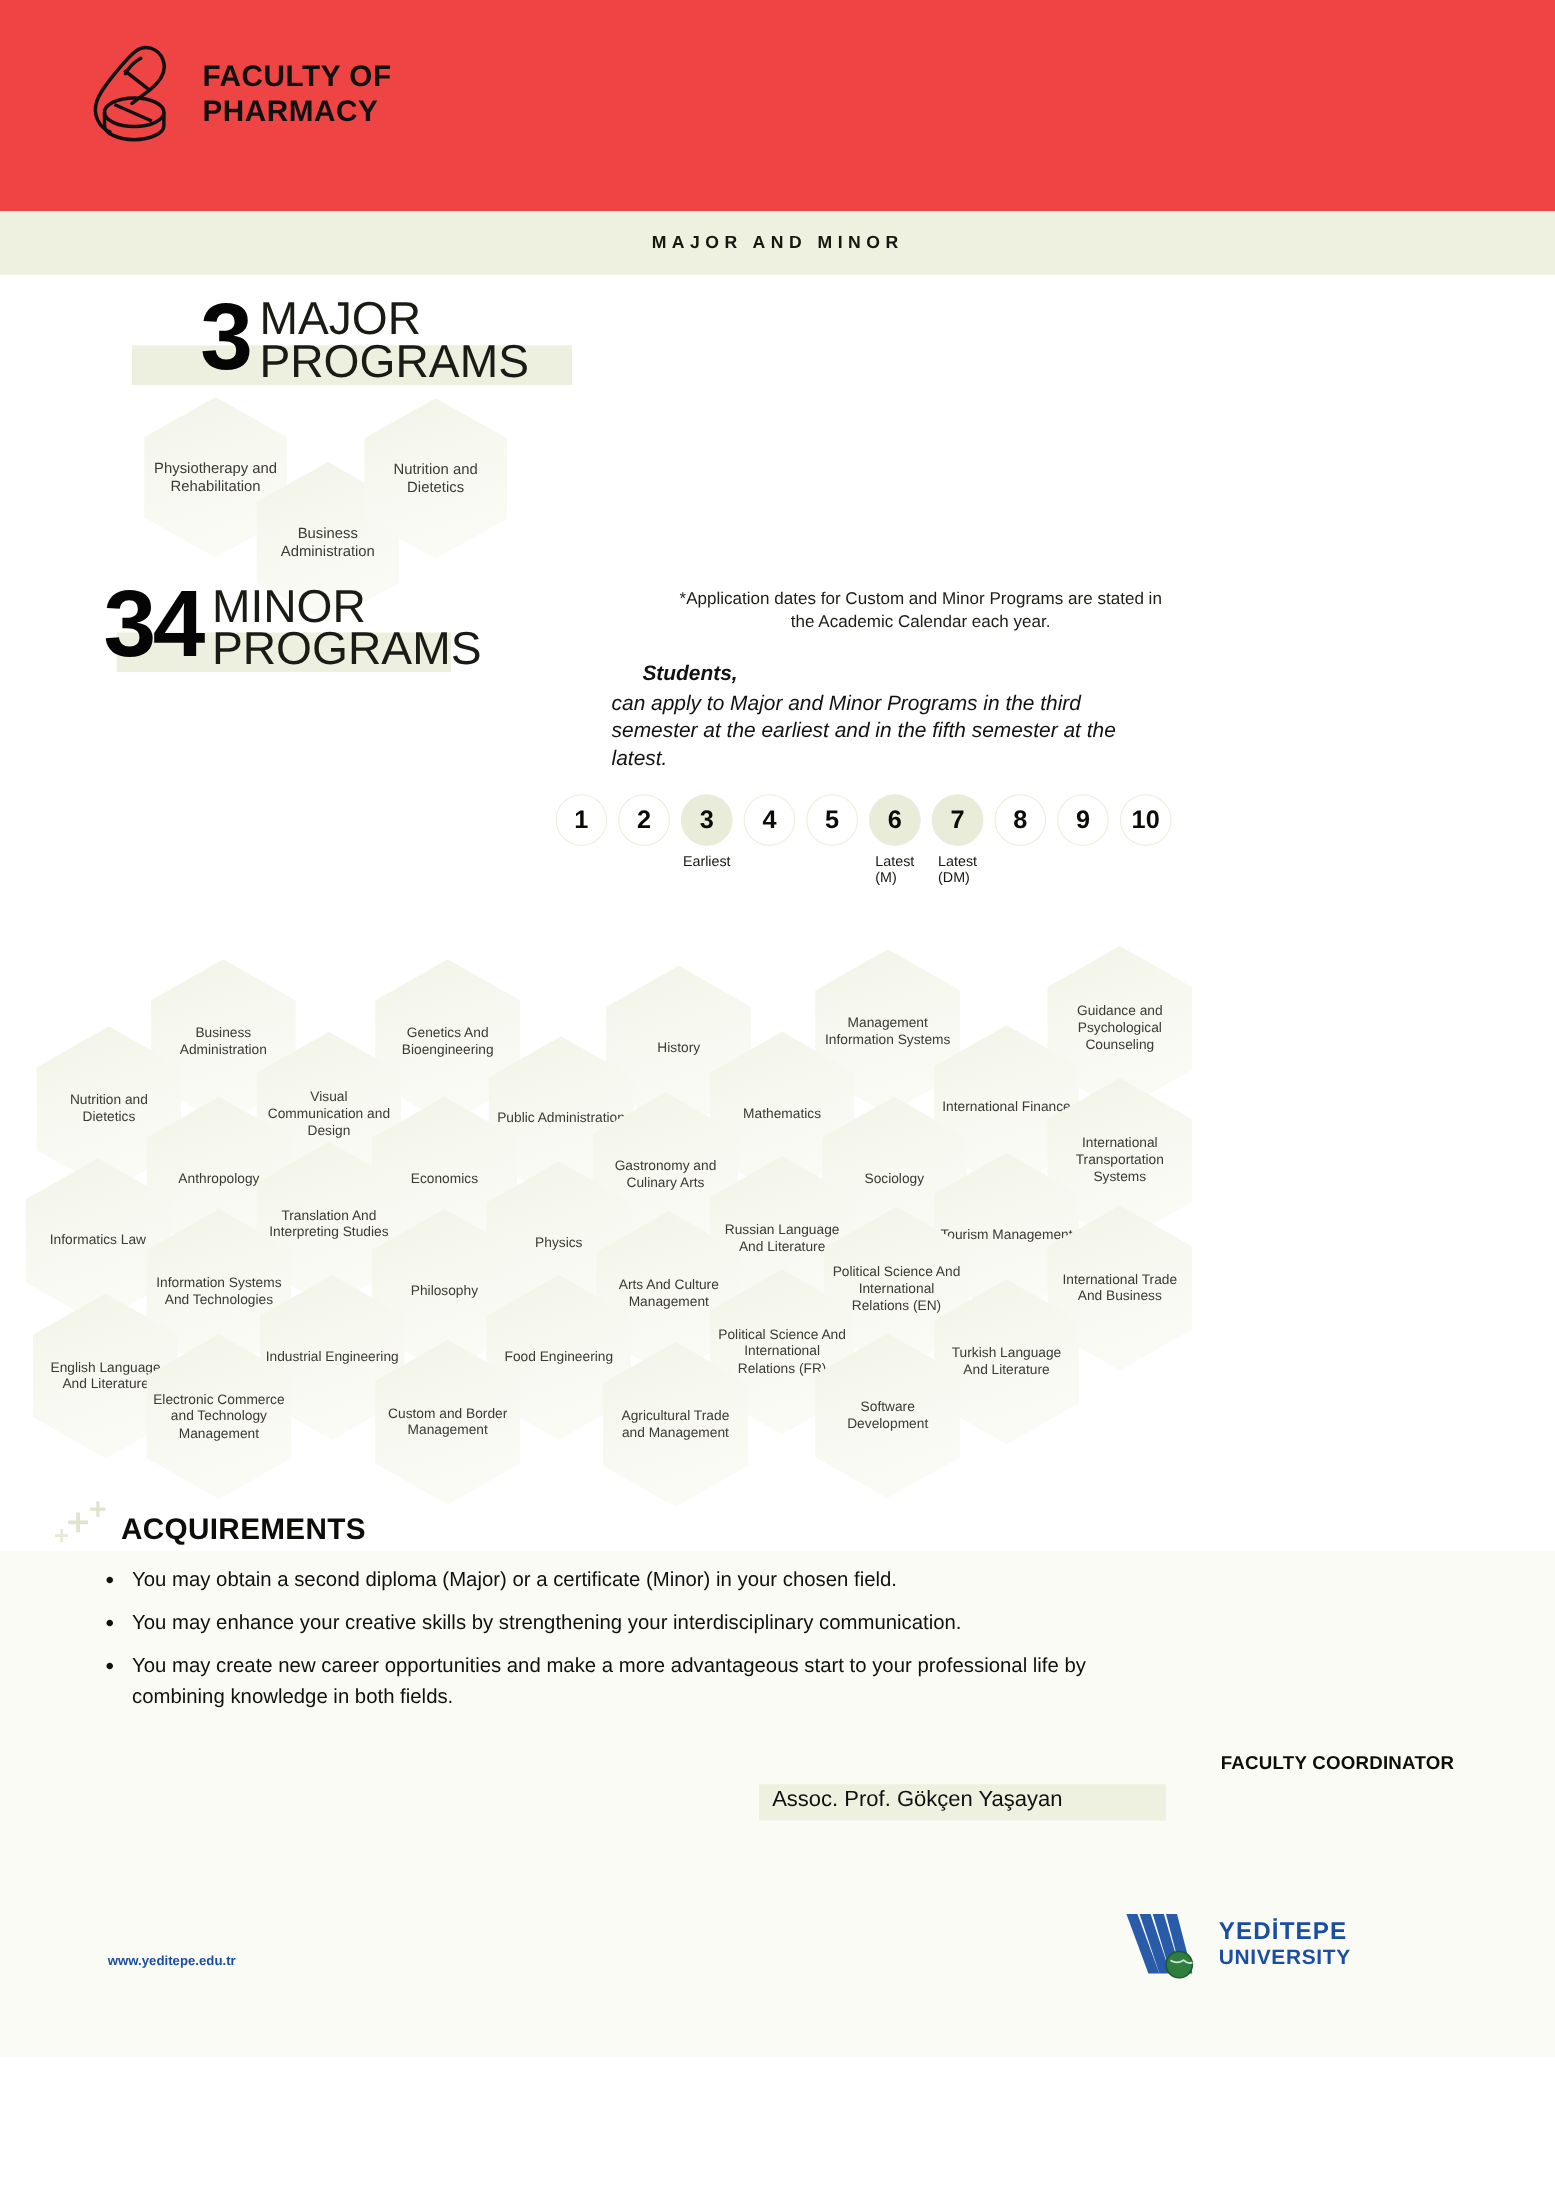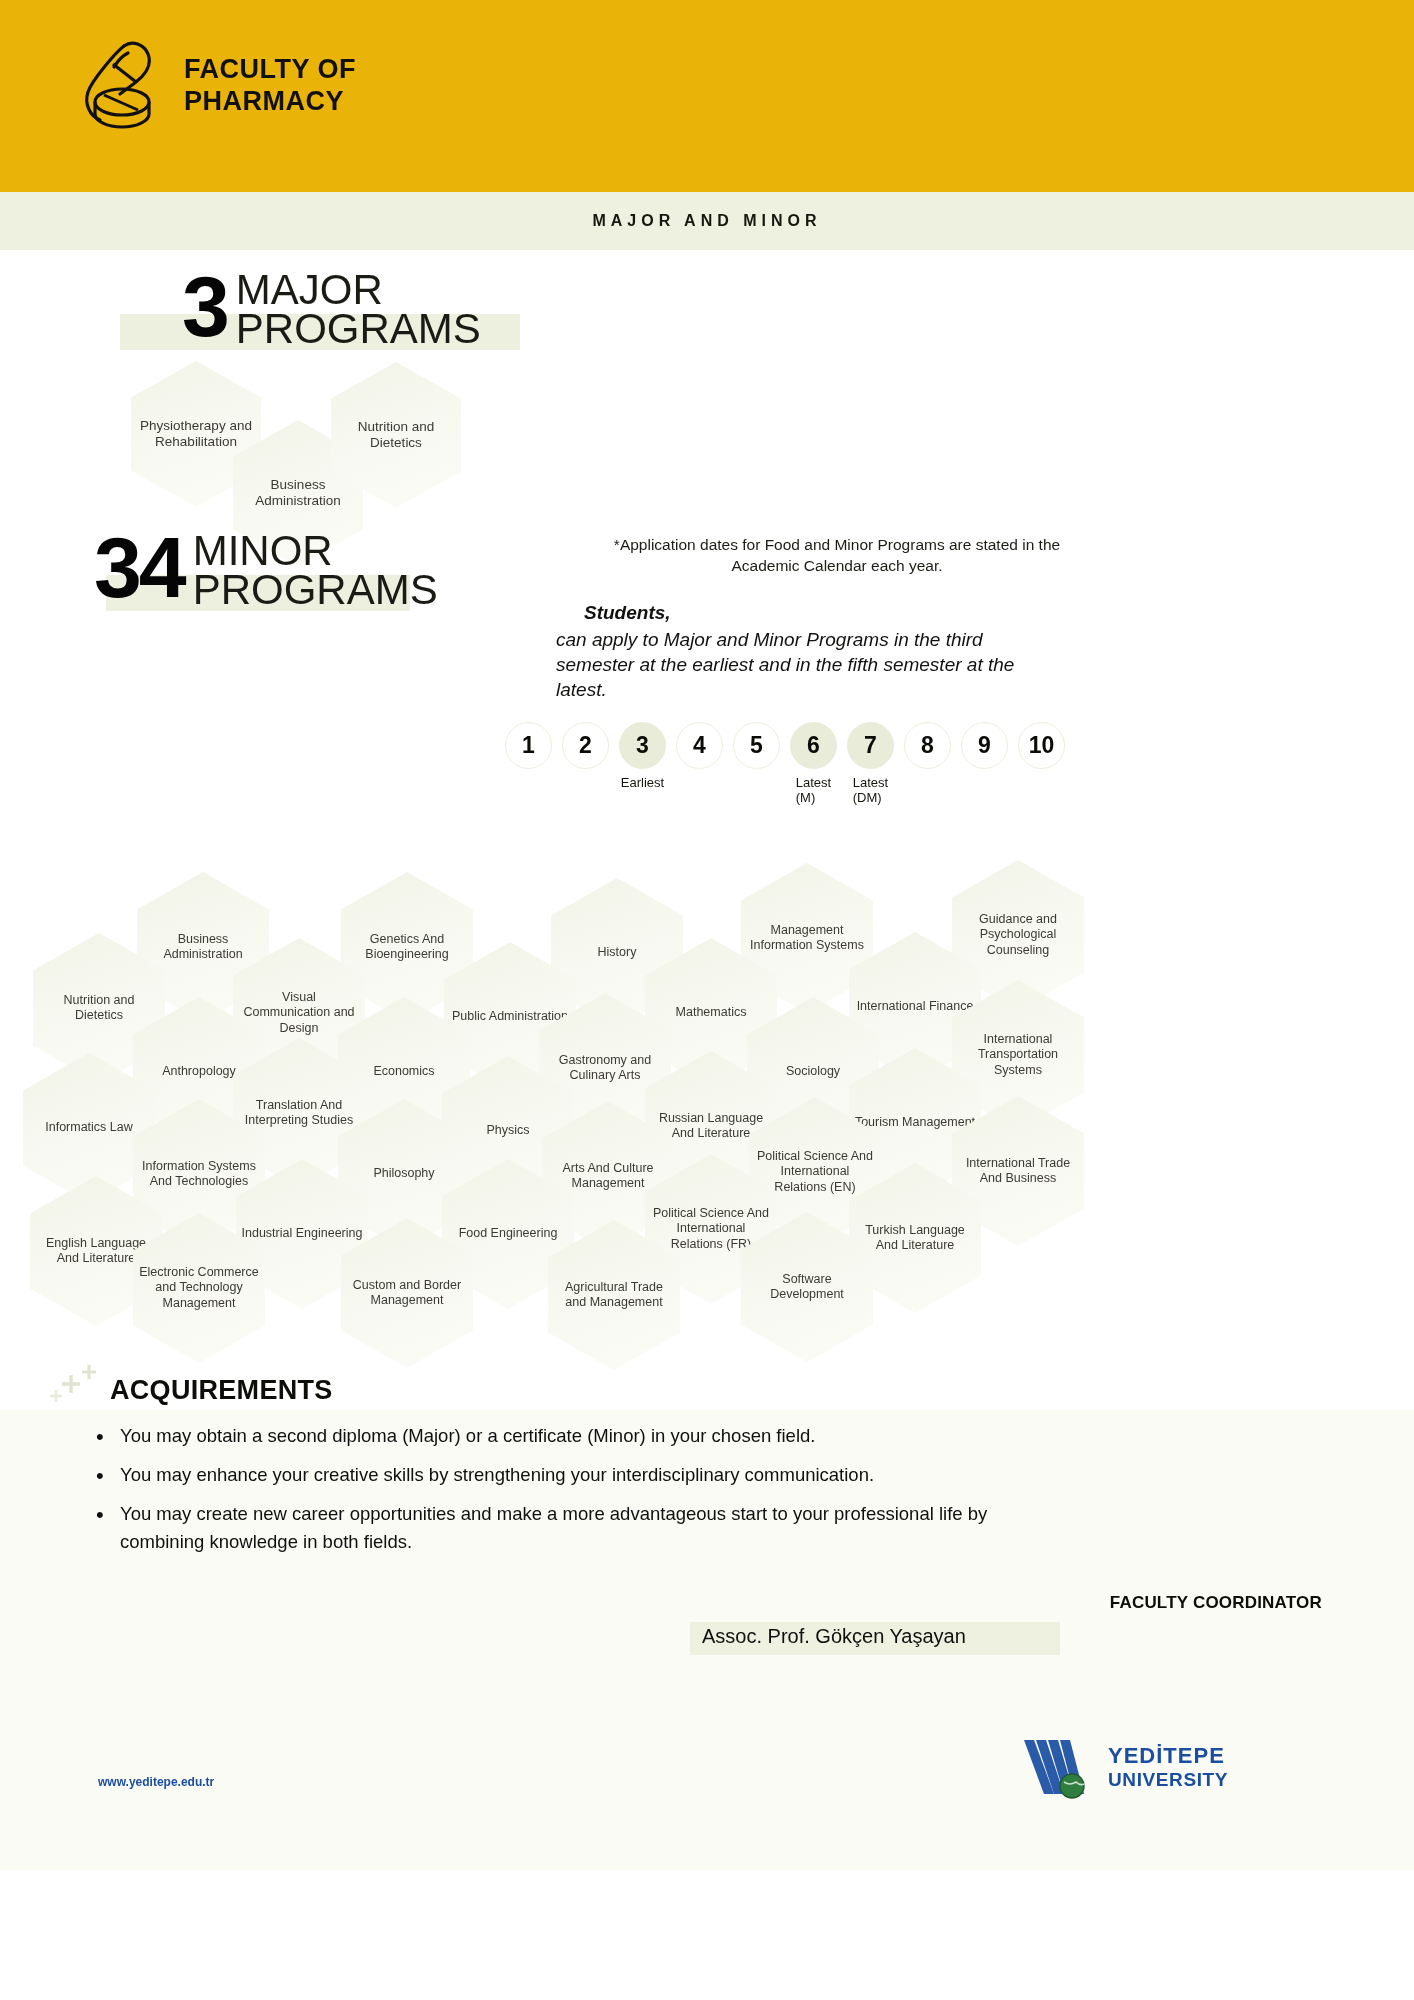--- a/index.html
+++ b/index.html
@@ -6,21 +6,21 @@
   html,body { width:1414px; height:2000px; }
   body {
     font-family: "Liberation Sans", sans-serif;
     background:#ffffff;
     position:relative;
     overflow:hidden;
   }
   .page { position:relative; width:1414px; height:2000px; background:#fff; }
 
   
-  .header { position:absolute; left:0; top:0; width:1414px; height:192px; background:#eab308; }
+  .header { position:absolute; left:0; top:0; width:1414px; height:192px; background:#ef4444; }
   .logo-wrap { position:absolute; left:80px; top:40px; display:flex; align-items:center; gap:22px; }
   .logo-icon { width:82px; height:92px; }
   .logo-text { font-weight:bold; font-size:27px; line-height:1.18; letter-spacing:.5px; color:#111; }
 
   
   .title-band {
     position:absolute; left:0; top:192px; width:1414px; height:58px;
     background:#eef0e0; display:flex; align-items:center; justify-content:center;
   }
   .title-band span {
@@ -150,21 +150,21 @@
     <div class="hex hex-major" style="left:131px; top:111px;">
       <span>Physiotherapy and Rehabilitation</span>
     </div>
     <div class="hex hex-major" style="left:233px; top:170px;">
       <span>Business Administration</span>
     </div>
     <div class="hex hex-major" style="left:331px; top:112px;">
       <span>Nutrition and Dietetics</span>
     </div>
 
-    <div class="note-star">*Application dates for Food and Minor Programs are stated in the Academic Calendar each year.</div>
+    <div class="note-star">*Application dates for Custom and Minor Programs are stated in the Academic Calendar each year.</div>
     <div class="students-block">
       <div class="s-head">Students,</div>
       <div class="s-body">can apply to Major and Minor Programs in the third semester at the earliest and in the fifth semester at the latest.</div>
     </div>
 
     <div class="sem-row" id="sem-row">
         <div class="sem-item">
           <div class="sem-circle">1</div>
           <div class="sem-label"></div>
         </div>

